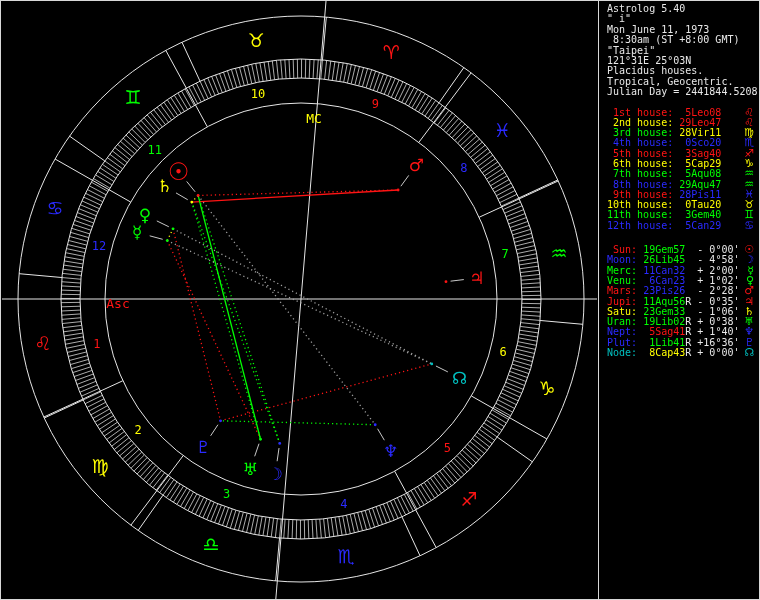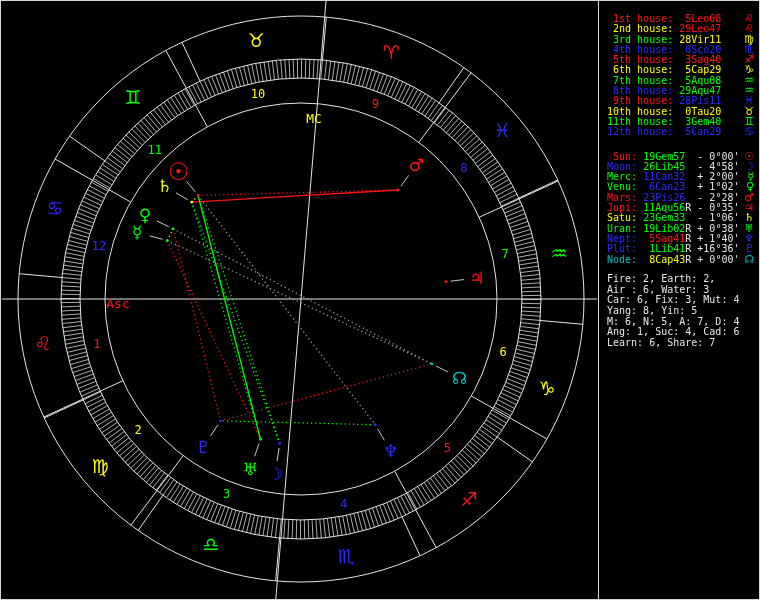--- a/index.html
+++ b/index.html
@@ -497,17 +497,17 @@
         <line x1="446.86608678863183" y1="370.9369107612466" x2="434.92728366085737" y2="365.00784001818397" stroke="#c8c8c8" stroke-width="1"></line>
         <text x="458.5272433320395" y="382.67809613819156" fill="#00bfbf" font-size="17" font-family="&quot;DejaVu Sans&quot;,sans-serif" text-anchor="middle">☊</text>
       </g>
       <g>
         <text x="117" y="307" fill="#ff1414" font-size="13" font-family="&quot;DejaVu Sans Mono&quot;,monospace" text-anchor="middle">Asc</text>
         <text x="313" y="122" fill="#ffff00" font-size="13" font-family="&quot;DejaVu Sans Mono&quot;,monospace" text-anchor="middle">MC</text>
       </g>
     </svg>
   <div id="divider"></div>
   <div id="panel">
+    <div id="header-block"><div>Astrolog 5.40</div><div>" i"</div><div>Mon June 11, 1973</div><div> 8:30am (ST +8:00 GMT)</div><div>"Taipei"</div><div>121°31E 25°03N</div><div>Placidus houses.</div><div>Tropical, Geocentric.</div><div>Julian Day = 2441844.5208</div></div>
     <div id="houses-block"><div class="row"><span style="color: rgb(255, 20, 20);"> 1st house: </span><span style="color: rgb(255, 20, 20);"> 5Leo08</span><span class="g" style="color: rgb(255, 20, 20);">♌</span></div><div class="row"><span style="color: rgb(255, 255, 0);"> 2nd house: </span><span style="color: rgb(255, 20, 20);">29Leo47</span><span class="g" style="color: rgb(255, 20, 20);">♌</span></div><div class="row"><span style="color: rgb(0, 255, 0);"> 3rd house: </span><span style="color: rgb(255, 255, 0);">28Vir11</span><span class="g" style="color: rgb(255, 255, 0);">♍</span></div><div class="row"><span style="color: rgb(42, 42, 255);"> 4th house: </span><span style="color: rgb(42, 42, 255);"> 0Sco20</span><span class="g" style="color: rgb(42, 42, 255);">♏</span></div><div class="row"><span style="color: rgb(255, 20, 20);"> 5th house: </span><span style="color: rgb(255, 20, 20);"> 3Sag40</span><span class="g" style="color: rgb(255, 20, 20);">♐</span></div><div class="row"><span style="color: rgb(255, 255, 0);"> 6th house: </span><span style="color: rgb(255, 255, 0);"> 5Cap29</span><span class="g" style="color: rgb(255, 255, 0);">♑</span></div><div class="row"><span style="color: rgb(0, 255, 0);"> 7th house: </span><span style="color: rgb(0, 255, 0);"> 5Aqu08</span><span class="g" style="color: rgb(0, 255, 0);">♒</span></div><div class="row"><span style="color: rgb(42, 42, 255);"> 8th house: </span><span style="color: rgb(0, 255, 0);">29Aqu47</span><span class="g" style="color: rgb(0, 255, 0);">♒</span></div><div class="row"><span style="color: rgb(255, 20, 20);"> 9th house: </span><span style="color: rgb(42, 42, 255);">28Pis11</span><span class="g" style="color: rgb(42, 42, 255);">♓</span></div><div class="row"><span style="color: rgb(255, 255, 0);">10th house: </span><span style="color: rgb(255, 255, 0);"> 0Tau20</span><span class="g" style="color: rgb(255, 255, 0);">♉</span></div><div class="row"><span style="color: rgb(0, 255, 0);">11th house: </span><span style="color: rgb(0, 255, 0);"> 3Gem40</span><span class="g" style="color: rgb(0, 255, 0);">♊</span></div><div class="row"><span style="color: rgb(42, 42, 255);">12th house: </span><span style="color: rgb(42, 42, 255);"> 5Can29</span><span class="g" style="color: rgb(42, 42, 255);">♋</span></div></div>
     <div id="planets-block"><div class="row"><span style="color: rgb(255, 20, 20);"> Sun: </span><span style="color: rgb(0, 255, 0);">19Gem57</span><span style="color: rgb(232, 232, 232);"> </span><span style="color: rgb(232, 232, 232);"> - 0°00'</span><span class="g" style="color: rgb(255, 20, 20);">☉</span></div><div class="row"><span style="color: rgb(42, 42, 255);">Moon: </span><span style="color: rgb(0, 255, 0);">26Lib45</span><span style="color: rgb(232, 232, 232);"> </span><span style="color: rgb(232, 232, 232);"> - 4°58'</span><span class="g" style="color: rgb(42, 42, 255);">☽</span></div><div class="row"><span style="color: rgb(0, 255, 0);">Merc: </span><span style="color: rgb(42, 42, 255);">11Can32</span><span style="color: rgb(232, 232, 232);"> </span><span style="color: rgb(232, 232, 232);"> + 2°00'</span><span class="g" style="color: rgb(0, 255, 0);">☿</span></div><div class="row"><span style="color: rgb(0, 255, 0);">Venu: </span><span style="color: rgb(42, 42, 255);"> 6Can23</span><span style="color: rgb(232, 232, 232);"> </span><span style="color: rgb(232, 232, 232);"> + 1°02'</span><span class="g" style="color: rgb(0, 255, 0);">♀</span></div><div class="row"><span style="color: rgb(255, 20, 20);">Mars: </span><span style="color: rgb(42, 42, 255);">23Pis26</span><span style="color: rgb(232, 232, 232);"> </span><span style="color: rgb(232, 232, 232);"> - 2°28'</span><span class="g" style="color: rgb(255, 20, 20);">♂</span></div><div class="row"><span style="color: rgb(255, 20, 20);">Jupi: </span><span style="color: rgb(0, 255, 0);">11Aqu56</span><span style="color: rgb(232, 232, 232);">R</span><span style="color: rgb(232, 232, 232);"> - 0°35'</span><span class="g" style="color: rgb(255, 20, 20);">♃</span></div><div class="row"><span style="color: rgb(255, 255, 0);">Satu: </span><span style="color: rgb(0, 255, 0);">23Gem33</span><span style="color: rgb(232, 232, 232);"> </span><span style="color: rgb(232, 232, 232);"> - 1°06'</span><span class="g" style="color: rgb(255, 255, 0);">♄</span></div><div class="row"><span style="color: rgb(0, 255, 0);">Uran: </span><span style="color: rgb(0, 255, 0);">19Lib02</span><span style="color: rgb(232, 232, 232);">R</span><span style="color: rgb(232, 232, 232);"> + 0°38'</span><span class="g" style="color: rgb(0, 255, 0);">♅</span></div><div class="row"><span style="color: rgb(42, 42, 255);">Nept: </span><span style="color: rgb(255, 20, 20);"> 5Sag41</span><span style="color: rgb(232, 232, 232);">R</span><span style="color: rgb(232, 232, 232);"> + 1°40'</span><span class="g" style="color: rgb(42, 42, 255);">♆</span></div><div class="row"><span style="color: rgb(42, 42, 255);">Plut: </span><span style="color: rgb(0, 255, 0);"> 1Lib41</span><span style="color: rgb(232, 232, 232);">R</span><span style="color: rgb(232, 232, 232);"> +16°36'</span><span class="g" style="color: rgb(42, 42, 255);">♇</span></div><div class="row"><span style="color: rgb(0, 191, 191);">Node: </span><span style="color: rgb(255, 255, 0);"> 8Cap43</span><span style="color: rgb(232, 232, 232);">R</span><span style="color: rgb(232, 232, 232);"> + 0°00'</span><span class="g" style="color: rgb(0, 191, 191);">☊</span></div></div>
-    <div id="elements-block"><div>Fire: 2, Earth: 2,</div><div>Air : 6, Water: 3</div><div>Car: 6, Fix: 3, Mut: 4</div><div>Yang: 8, Yin: 5</div><div>M: 6, N: 5, A: 7, D: 4</div><div>Ang: 1, Suc: 4, Cad: 6</div><div>Learn: 6, Share: 7</div></div>
   </div>
 </div>
 
 </body></html>

